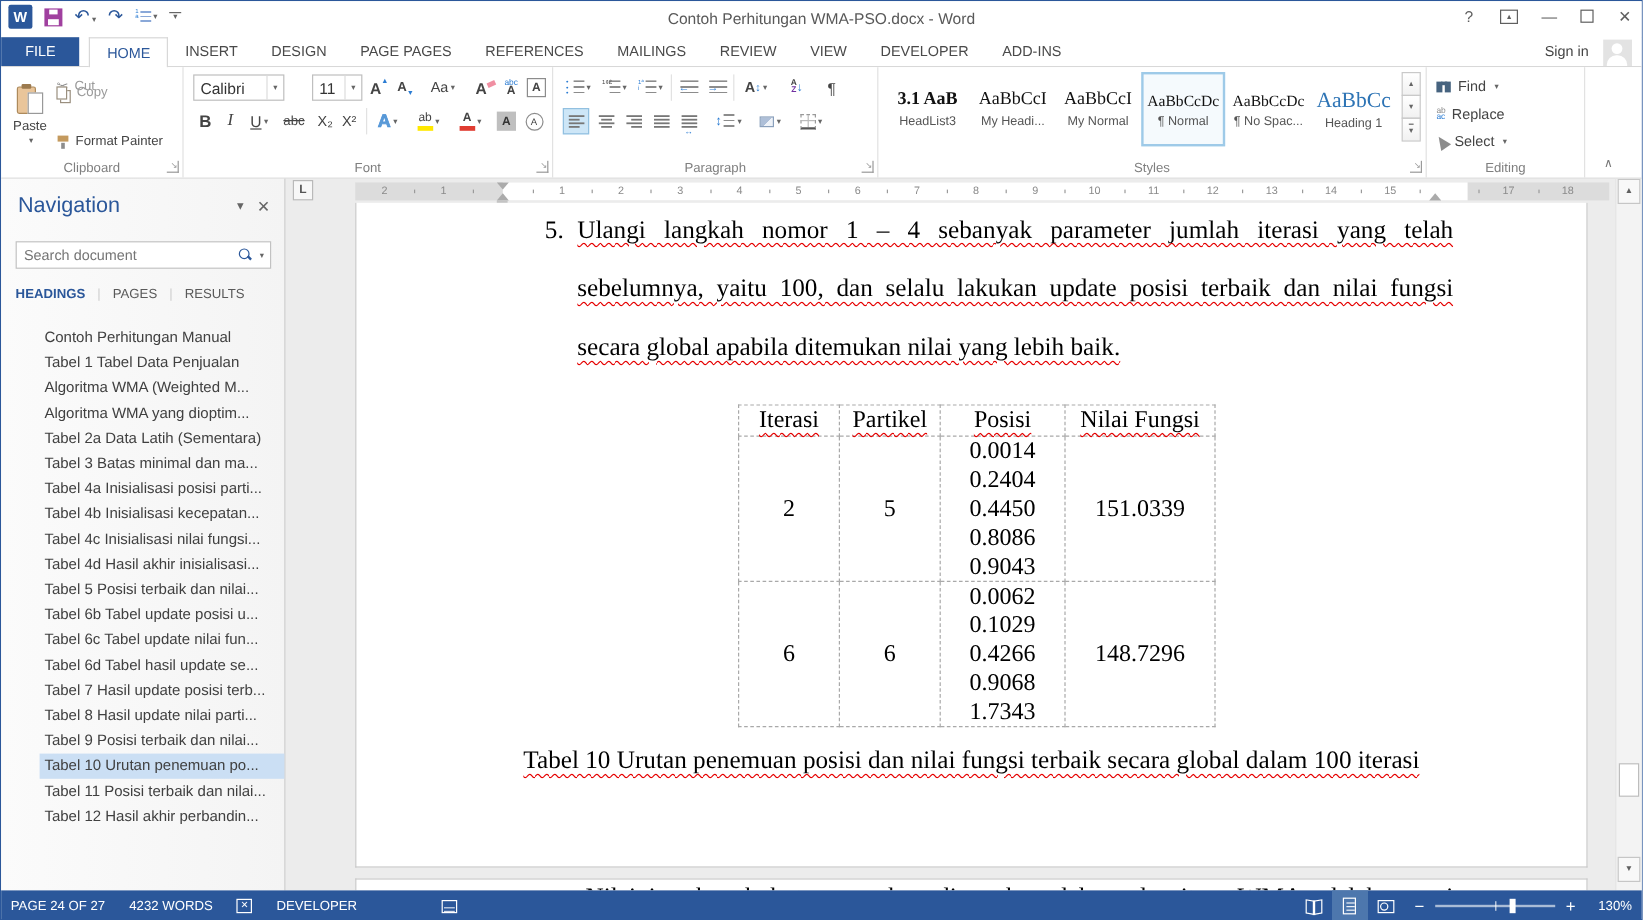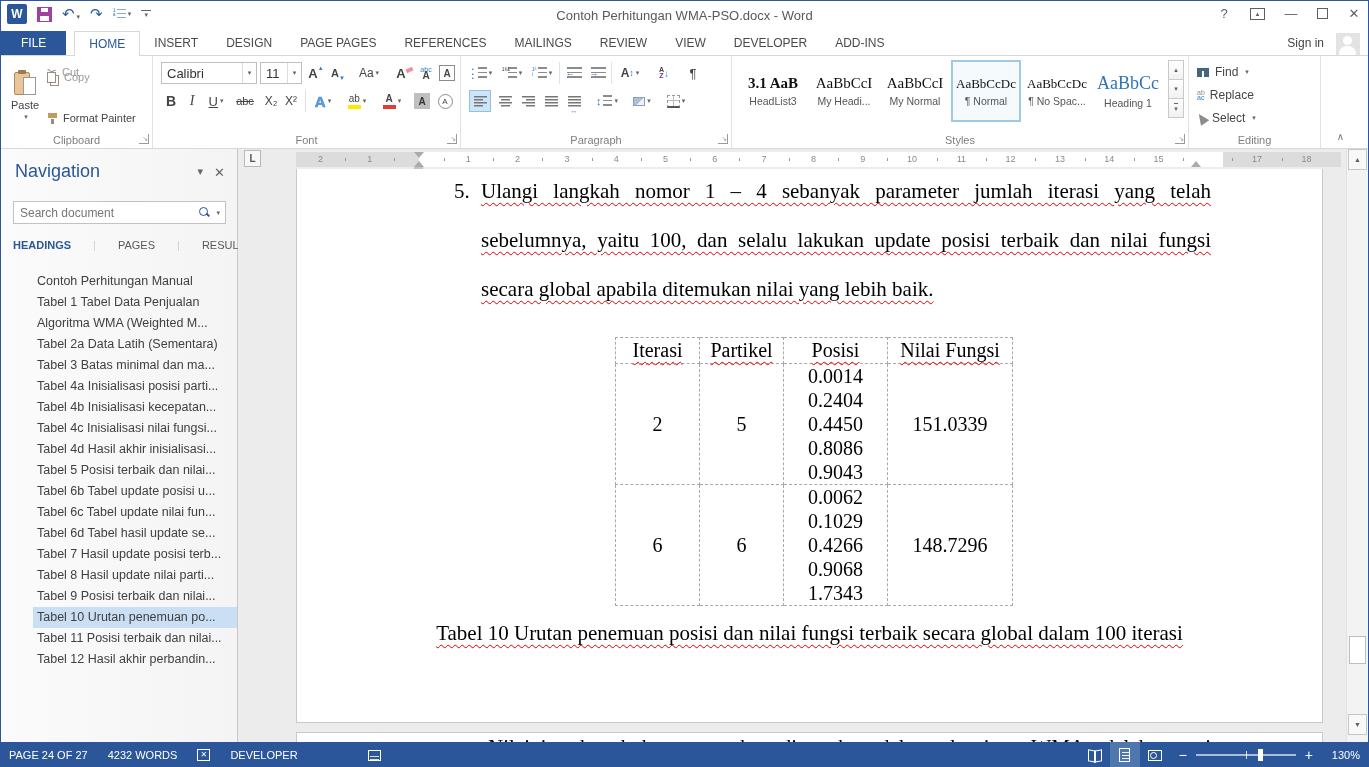--- a/index.html
+++ b/index.html
@@ -120,21 +120,21 @@
 .main{position:absolute;left:0;top:148px;width:1367px;height:593px;background:#ececec}
 
 .navpane{position:absolute;left:0;top:0;width:237px;height:100%;background:linear-gradient(to right,#fbfbfb,#f4f4f4);border-right:1px solid #c8c8c8}
 .nav-title{position:absolute;left:14px;top:12px;font-size:18px;color:#2b579a;font-weight:400}
 .nav-ctl{position:absolute;top:16px;font-size:11px;color:#666}
 .nav-search{position:absolute;left:12px;top:52px;width:213px;height:23px;background:#fff;border:1px solid #c2c2c2;display:flex;align-items:center}
 .nav-search input{flex:1;border:none;outline:none;font-size:12px;color:#808080;padding-left:6px;background:transparent;font-family:"Liberation Sans",sans-serif}
 .mag{width:11px;height:11px;position:relative;margin-right:4px}
 .mag::before{content:"";position:absolute;left:0;top:0;width:7px;height:7px;border:1.5px solid #2b579a;border-radius:50%}
 .mag::after{content:"";position:absolute;left:7px;top:7px;width:4px;height:1.5px;background:#2b579a;transform:rotate(45deg)}
-.nav-tabs{position:absolute;left:12px;top:90px;display:flex;align-items:flex-end;gap:22px;font-size:11px;color:#595959}
+.nav-tabs{position:absolute;left:12px;top:90px;display:flex;align-items:flex-end;gap:10px;font-size:11px;color:#595959}
 .nav-tab.active{color:#2b579a;font-weight:bold}
 .nav-tab-sep{color:#cfcfcf}
 .nav-list{position:absolute;left:0;top:122px;width:100%}
 .nav-item{height:21px;line-height:21px;padding-left:36px;font-size:12.5px;color:#404040;white-space:nowrap;overflow:hidden}
 .nav-item.sel{background:#cbdff4;margin-left:32px;padding-left:4px}
 
 .docarea{position:absolute;left:237px;top:0;width:1130px;height:100%;background:#ececec;overflow:hidden}
 .tabsel{position:absolute;left:6px;top:1px;width:17px;height:17px;background:#f7f7f7;border:1px solid #b9b9b9;color:#555;font-size:10px;font-weight:bold;display:flex;align-items:center;justify-content:center}
 .ruler-row{position:absolute;left:0;top:0;width:100%;height:20px}
 #ruler-strip{position:absolute;left:58px;top:3px;width:1045px;height:15px;background:#dcdcdc}
@@ -252,21 +252,21 @@
         </div>
       <div class="cc-row en" style="top:52px">
           <span class="ic-fp"></span>
           <span>Format Painter</span>
         </div>
       <div class="grp-label">Clipboard</div>
       <div class="launcher">↘</div>
     </div>
 
     <div class="grp" style="left:152px;width:308px">
-      <div class="combo" style="left:8px;top:6px;width:96px">
+      <div class="combo" style="left:8px;top:6px;width:76px">
           <span class="cv">Calibri</span>
           <span class="ca">▾</span>
         </div>
       <div class="combo" style="left:107px;top:6px;width:42px">
           <span class="cv">11</span>
           <span class="ca">▾</span>
         </div>
       <div class="rbtn" style="left:153px;top:6px;width:20px">
           <span class="fsz">A</span>
           <span class="tiny-up">▲</span>
@@ -475,20 +475,21 @@
         <span class="nav-tab active">HEADINGS</span>
         <span class="nav-tab-sep">|</span>
         <span class="nav-tab">PAGES</span>
         <span class="nav-tab-sep">|</span>
         <span class="nav-tab">RESULTS</span>
       </div>
       <div class="nav-list">
         <div class="nav-item">Contoh Perhitungan Manual</div>
         <div class="nav-item">Tabel 1 Tabel Data Penjualan</div>
         <div class="nav-item">Algoritma WMA (Weighted M...</div>
+        <div class="nav-item">Algoritma WMA yang dioptim...</div>
         <div class="nav-item">Tabel 2a Data Latih (Sementara)</div>
         <div class="nav-item">Tabel 3 Batas minimal dan ma...</div>
         <div class="nav-item">Tabel 4a Inisialisasi posisi parti...</div>
         <div class="nav-item">Tabel 4b Inisialisasi kecepatan...</div>
         <div class="nav-item">Tabel 4c Inisialisasi nilai fungsi...</div>
         <div class="nav-item">Tabel 4d Hasil akhir inisialisasi...</div>
         <div class="nav-item">Tabel 5 Posisi terbaik dan nilai...</div>
         <div class="nav-item">Tabel 6b Tabel update posisi u...</div>
         <div class="nav-item">Tabel 6c Tabel update nilai fun...</div>
         <div class="nav-item">Tabel 6d Tabel hasil update se...</div>

